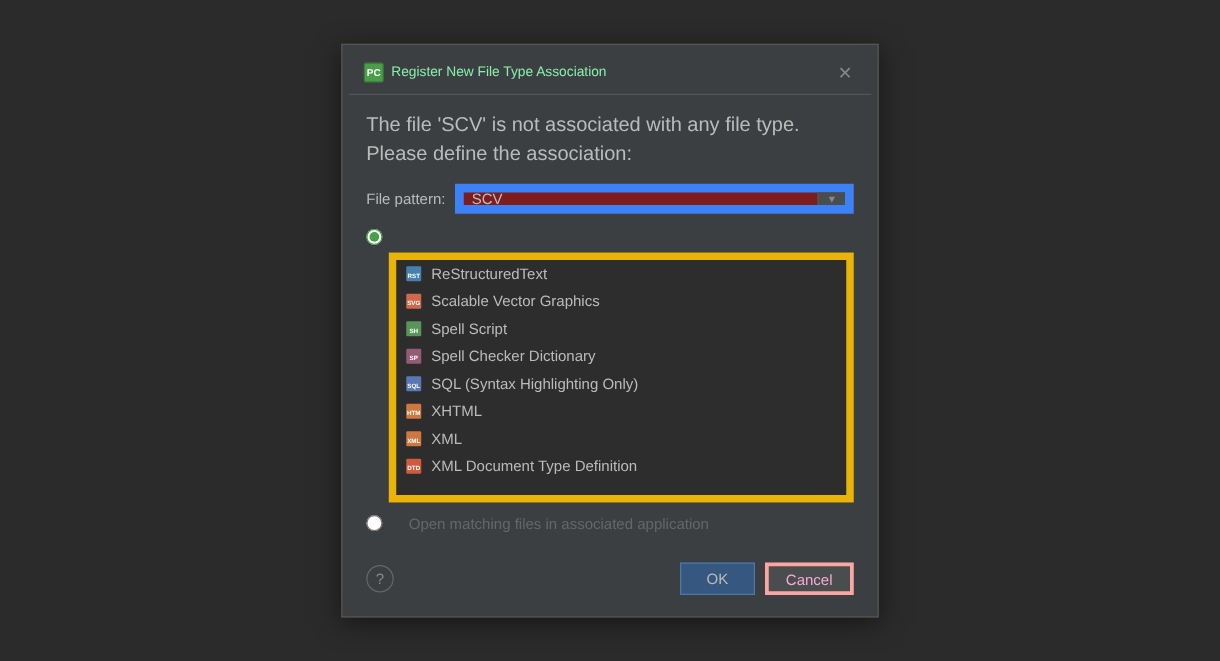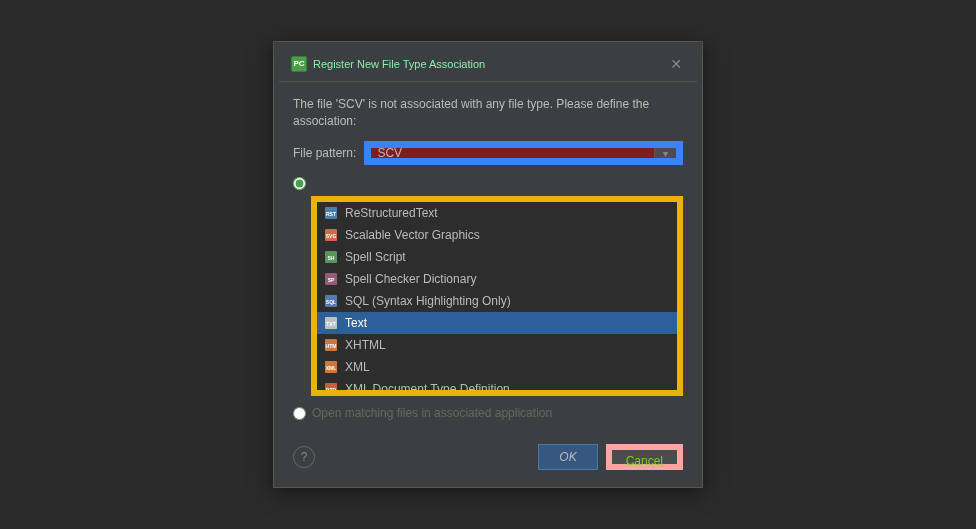--- a/index.html
+++ b/index.html
@@ -68,21 +68,21 @@
       align-items: center;
       justify-content: center;
       border-radius: 2px;
     }
 
     .dialog-body {
       padding: 14px 14px 10px 14px;
     }
 
     .description-text {
-      font-size: 12px;
+      font-size: 16px;
       color: #bbbbbb;
       margin-bottom: 12px;
       line-height: 1.4;
     }
 
     .file-pattern-row {
       display: flex;
       align-items: center;
       gap: 8px;
       margin-bottom: 12px;
@@ -190,21 +190,21 @@
       flex-shrink: 0;
       display: flex;
       align-items: center;
       justify-content: center;
       font-size: 10px;
     }
 
     .associated-app-row {
       display: flex;
       align-items: center;
-      gap: 6px;
+      gap: 21px;
       margin-top: 10px;
       margin-bottom: 14px;
     }
 
     .associated-app-label {
       font-size: 12px;
       color: #666666;
     }
 
     .dialog-footer {
@@ -234,27 +234,26 @@
     }
 
     .btn-ok {
       background-color: #365880;
       border: 1px solid #4a78a8;
       color: #bbbbbb;
       padding: 4px 20px;
       cursor: pointer;
       font-size: 12px;
       height: 26px;
-      font-style: italic;
     }
 
     .btn-cancel {
       background-color: #4a4d4e;
-      border: 6px solid #fca5a5;
-      color: #84cc16;
+      border: 3px solid #fca5a5;
+      color: #f9a8d4;
       padding: 4px 14px;
       cursor: pointer;
       font-size: 12px;
       height: 26px;
     }
   </style>
 </head>
 <body>
 
 <div class="dialog">
@@ -322,29 +321,20 @@
           </li>
           <li class="file-item">
             <div class="file-item-icon">
               <svg width="14" height="14" viewBox="0 0 14 14">
       <rect x="1" y="1" width="12" height="12" rx="1" fill="#6080c0" opacity="0.9"></rect>
       <text x="7" y="10" text-anchor="middle" font-size="5" fill="white" font-family="Arial" font-weight="bold">SQL</text>
     </svg>
             </div>
             <span>SQL (Syntax Highlighting Only)</span>
           </li>
-          <li class="file-item selected">
-            <div class="file-item-icon">
-              <svg width="14" height="14" viewBox="0 0 14 14">
-      <rect x="1" y="1" width="12" height="12" rx="1" fill="#cccccc" opacity="0.9"></rect>
-      <text x="7" y="10" text-anchor="middle" font-size="5" fill="white" font-family="Arial" font-weight="bold">TXT</text>
-    </svg>
-            </div>
-            <span>Text</span>
-          </li>
           <li class="file-item">
             <div class="file-item-icon">
               <svg width="14" height="14" viewBox="0 0 14 14">
       <rect x="1" y="1" width="12" height="12" rx="1" fill="#e08040" opacity="0.9"></rect>
       <text x="7" y="10" text-anchor="middle" font-size="5" fill="white" font-family="Arial" font-weight="bold">HTM</text>
     </svg>
             </div>
             <span>XHTML</span>
           </li>
           <li class="file-item">

